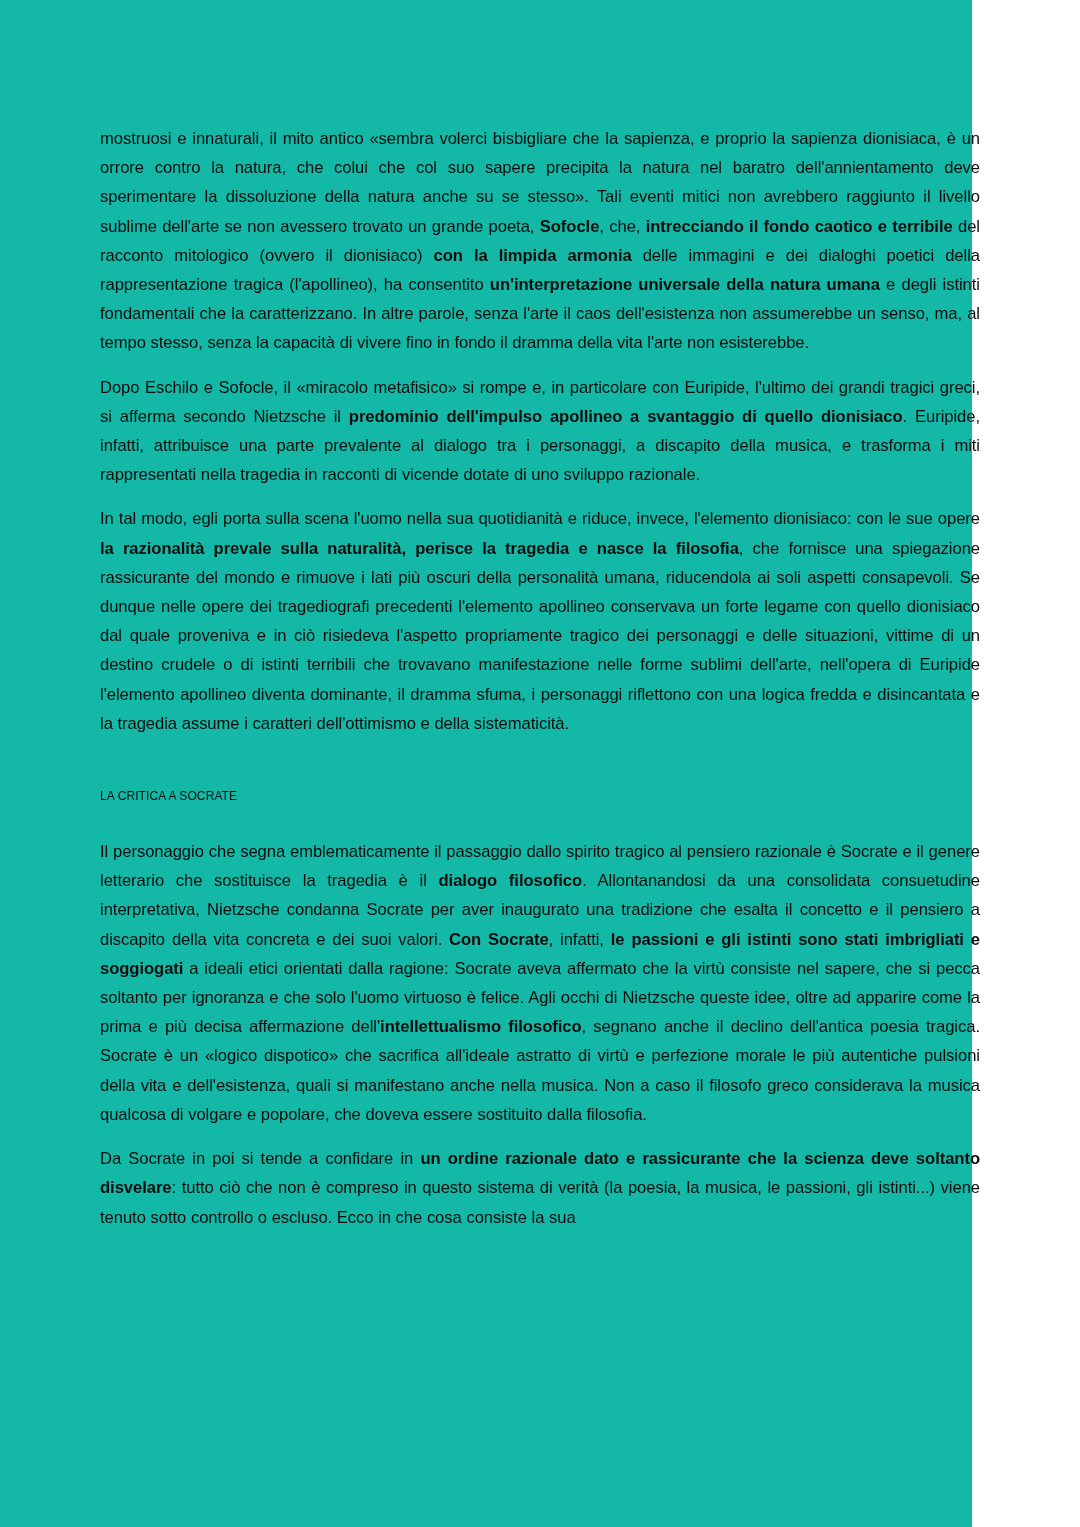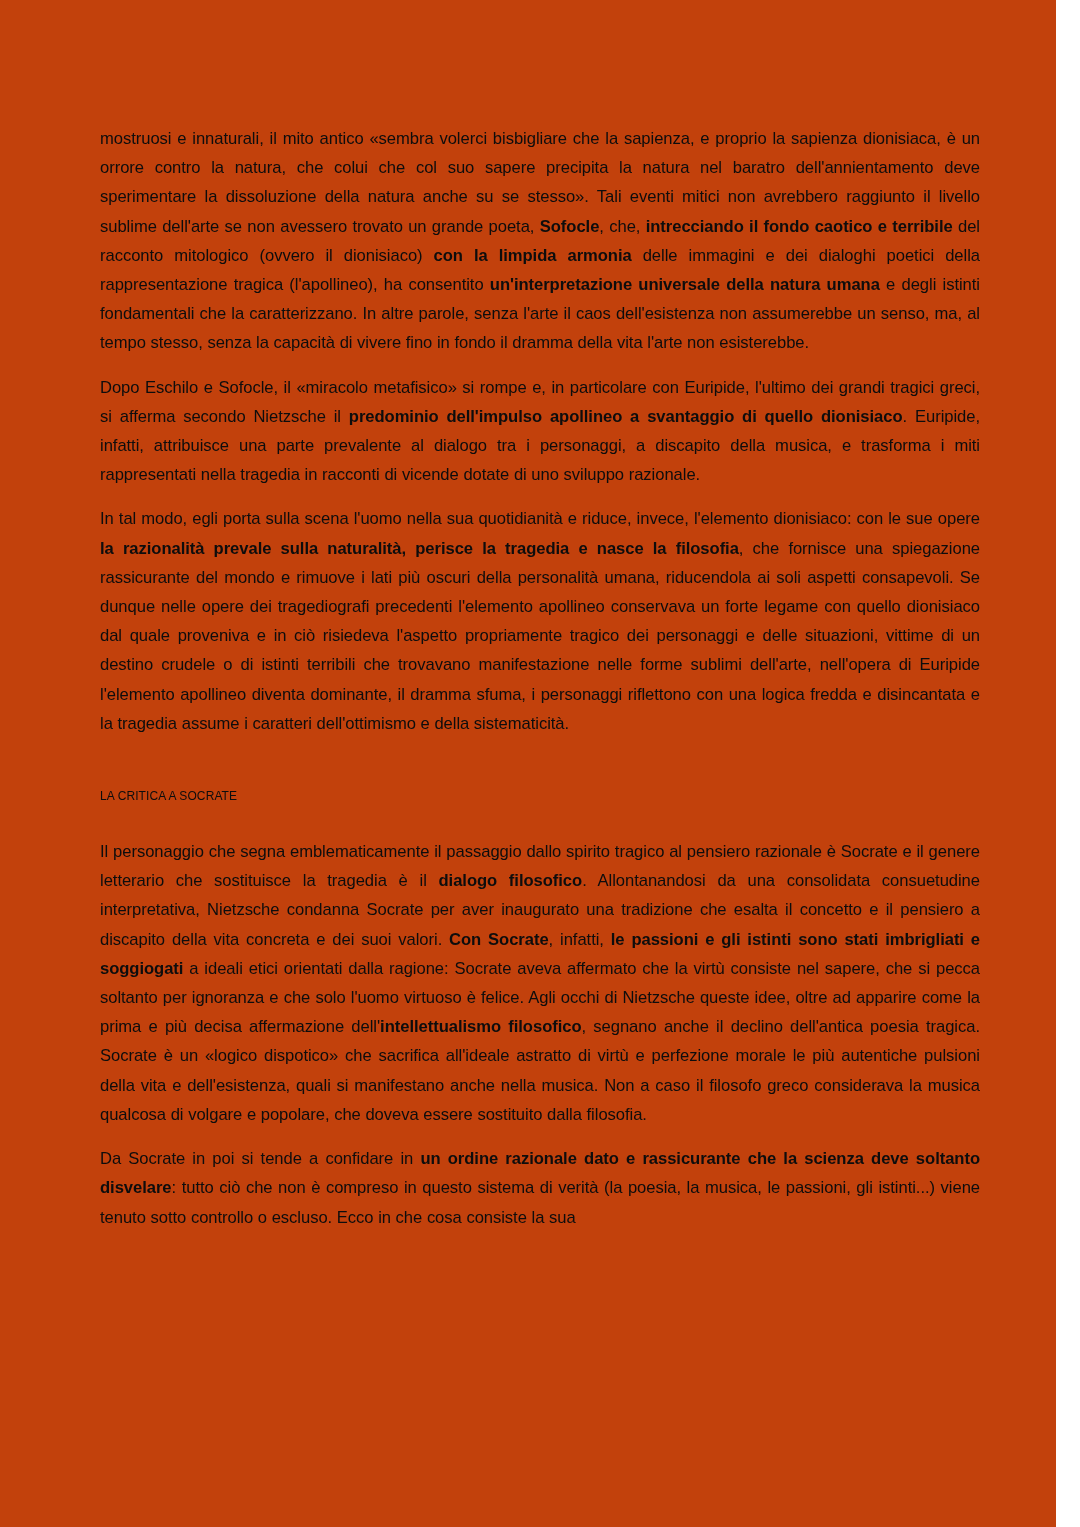--- a/index.html
+++ b/index.html
@@ -12,23 +12,23 @@
     width: 1080px;
     height: 1527px;
     overflow: hidden;
     font-family: "Liberation Sans", sans-serif;
     color: #0d0d0d;
     -webkit-font-smoothing: antialiased;
   }
 
   .page {
     position: relative;
-    width: 1056px;
+    width: 972px;
     height: 1527px;
-    background: #c2410c;
+    background: #14b8a6;
     box-sizing: border-box;
     padding: 124px 100px 0 100px;
   }
 
   .content {
     width: 880px;
   }
 
   p.para {
     margin: 0 0 15px 0;

